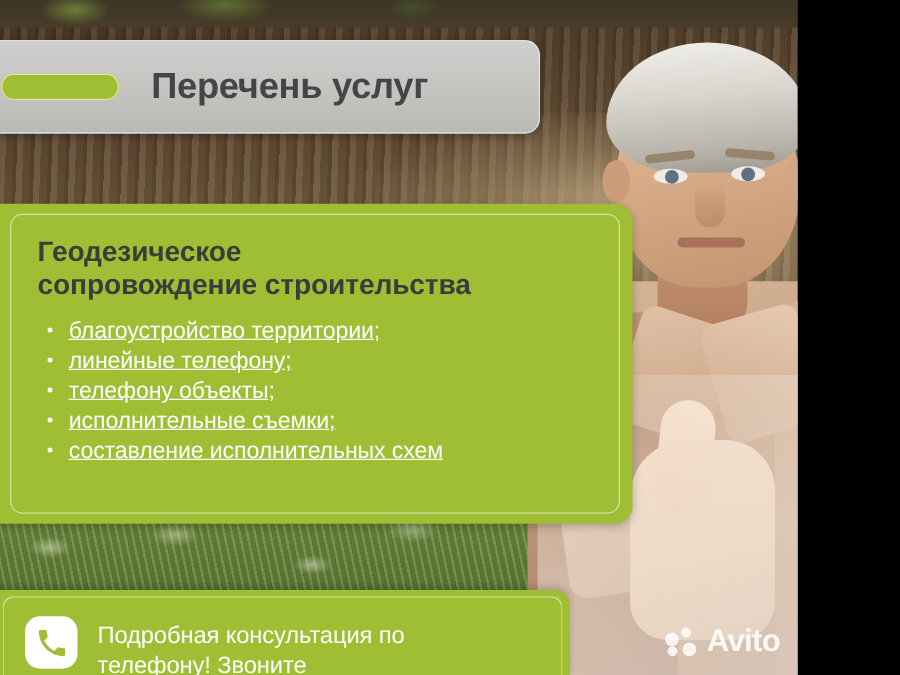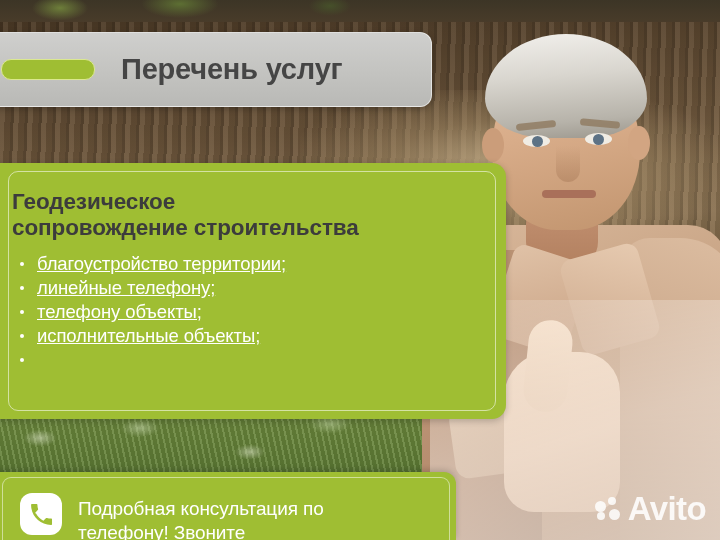--- a/index.html
+++ b/index.html
@@ -2,21 +2,21 @@
 <html lang="ru"><head>
 <meta charset="utf-8">
 <style>
   html, body {
     margin: 0;
     padding: 0;
     background: #000;
   }
   #stage {
     position: relative;
-    width: 720px;
+    width: 638px;
     height: 540px;
     overflow: hidden;
     font-family: "Liberation Sans", sans-serif;
     background: #4a3a27;
     user-select: none;
   }
 
   
   .bg-layer { position: absolute; inset: 0; }
 
@@ -188,21 +188,21 @@
     box-shadow: 0 2px 7px rgba(0,0,0,0.22);
   }
   .service-card::after {
     content: "";
     position: absolute;
     left: 20px; top: 8px; right: 10px; bottom: 8px;
     border: 1px solid rgba(255,255,255,0.55);
     border-radius: 10px;
     pointer-events: none;
   }
-  .service-inner { position: absolute; left: 24px; top: 26px; right: 24px; }
+  .service-inner { position: absolute; left: 42px; top: 26px; right: 24px; }
   .service-heading {
     font-size: 22.5px;
     font-weight: bold;
     color: #3c3c3c;
     line-height: 1.16;
     letter-spacing: -0.1px;
   }
   .service-list {
     margin: 11px 0 0 0;
     padding: 0;
@@ -284,21 +284,21 @@
     display: block;
     background: #ffffff;
     border-radius: 50%;
     opacity: 0.9;
   }
   .avito-dots .d1 { left: 0;   top: 4px;  width: 11px; height: 11px; }
   .avito-dots .d2 { left: 13px; top: 0;   width: 8px;  height: 8px; }
   .avito-dots .d3 { left: 2px;  top: 15px; width: 8px;  height: 8px; }
   .avito-dots .d4 { left: 14px; top: 12px; width: 11px; height: 11px; }
   .avito-word {
-    font-size: 33px;
+    font-size: 25px;
     font-weight: bold;
     color: #ffffff;
     letter-spacing: -0.6px;
     opacity: 0.95;
   }
 </style>
 </head>
 <body>
 
 <div id="stage">
@@ -355,24 +355,25 @@
         <li>
           <span class="bullet-dot"></span>
           <span>линейные телефону;</span>
         </li>
         <li>
           <span class="bullet-dot"></span>
           <span>телефону объекты;</span>
         </li>
         <li>
           <span class="bullet-dot"></span>
-          <span>исполнительные объекты;</span>
+          <span>исполнительные съемки;</span>
         </li>
         <li>
           <span class="bullet-dot"></span>
+          <span>составление исполнительных схем</span>
         </li>
       </ul>
     </div>
   </div>
 
   <div class="cta-bar">
     <div class="cta-inner">
       <span class="phone-icon">
         <svg width="25" height="25" viewBox="0 0 24 24" aria-hidden="true">
           <path fill="#9fbe33" d="M6.6 10.8c1.6 3.1 4.1 5.6 7.2 7.2l2.4-2.4c.3-.3.7-.4 1.1-.3 1.2.4 2.5.6 3.8.6.6 0 1 .4 1 1V21c0 .6-.4 1-1 1C10.6 22 2 13.4 2 2.9c0-.6.4-1 1-1h4.1c.6 0 1 .4 1 1 0 1.3.2 2.6.6 3.8.1.4 0 .8-.3 1.1l-2.8 3z"></path>

